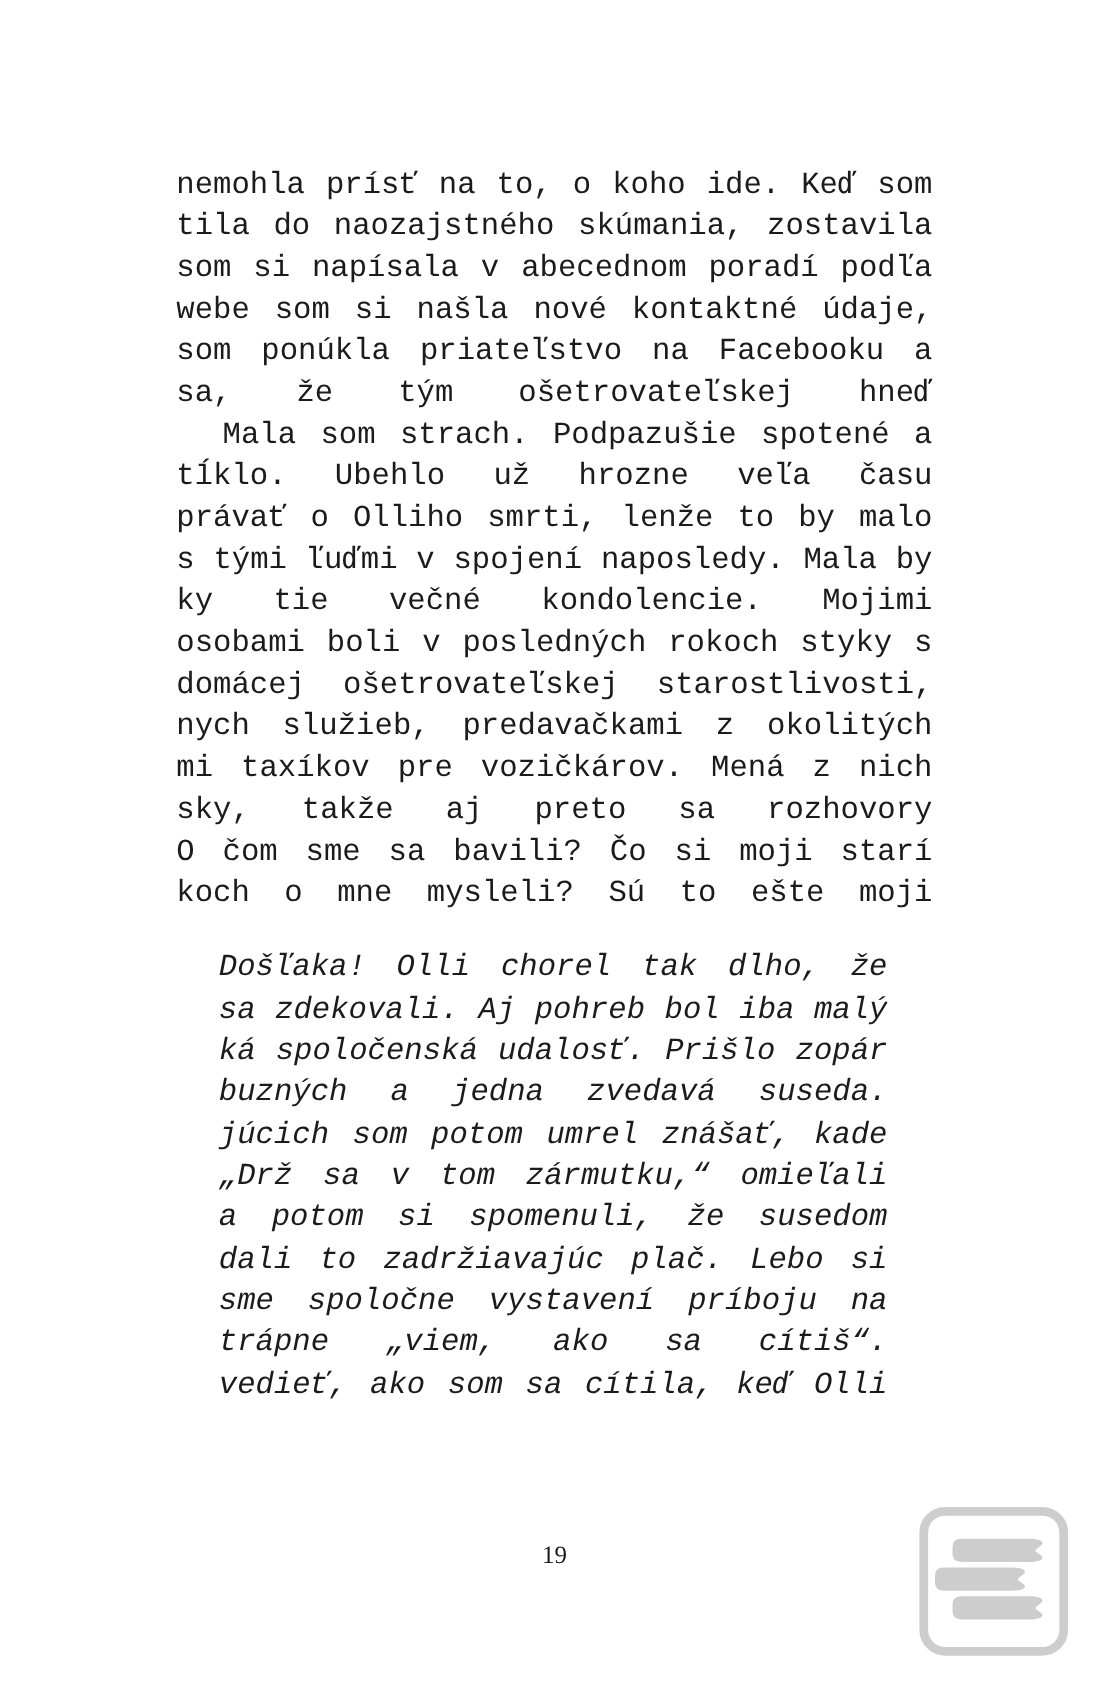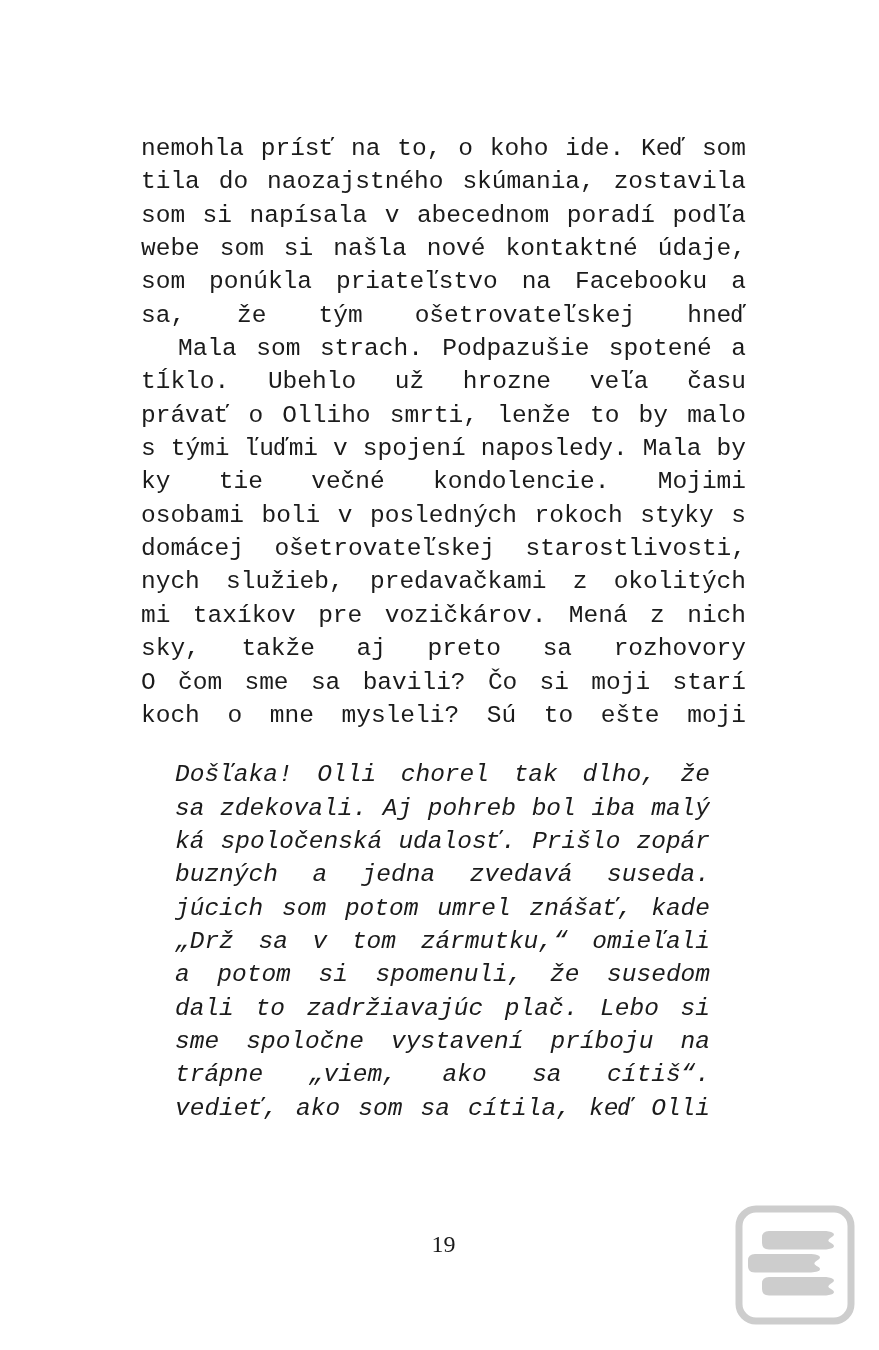--- a/index.html
+++ b/index.html
@@ -46,21 +46,21 @@
     margin-left: 34px;
     margin-right: 36px;
     font-style: italic;
   }
   .page-number {
     position: absolute;
     left: 141px;
     top: 1228px;
     width: 605px;
     text-align: center;
-    font-size: 24px;
+    font-size: 20px;
     line-height: 33px;
   }
   .watermark {
     position: absolute;
     left: 735px;
     top: 1204px;
     width: 120px;
     height: 122px;
   }
 </style>

